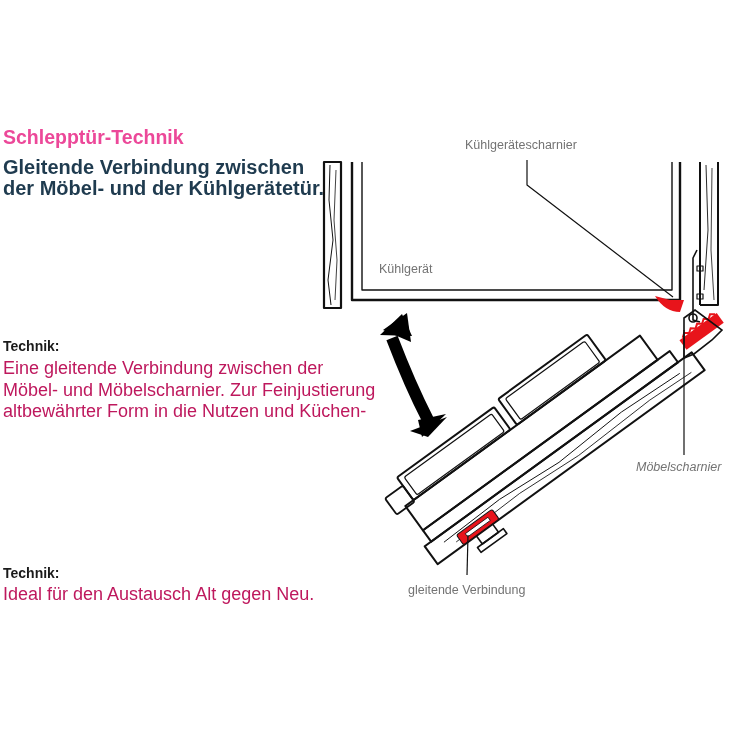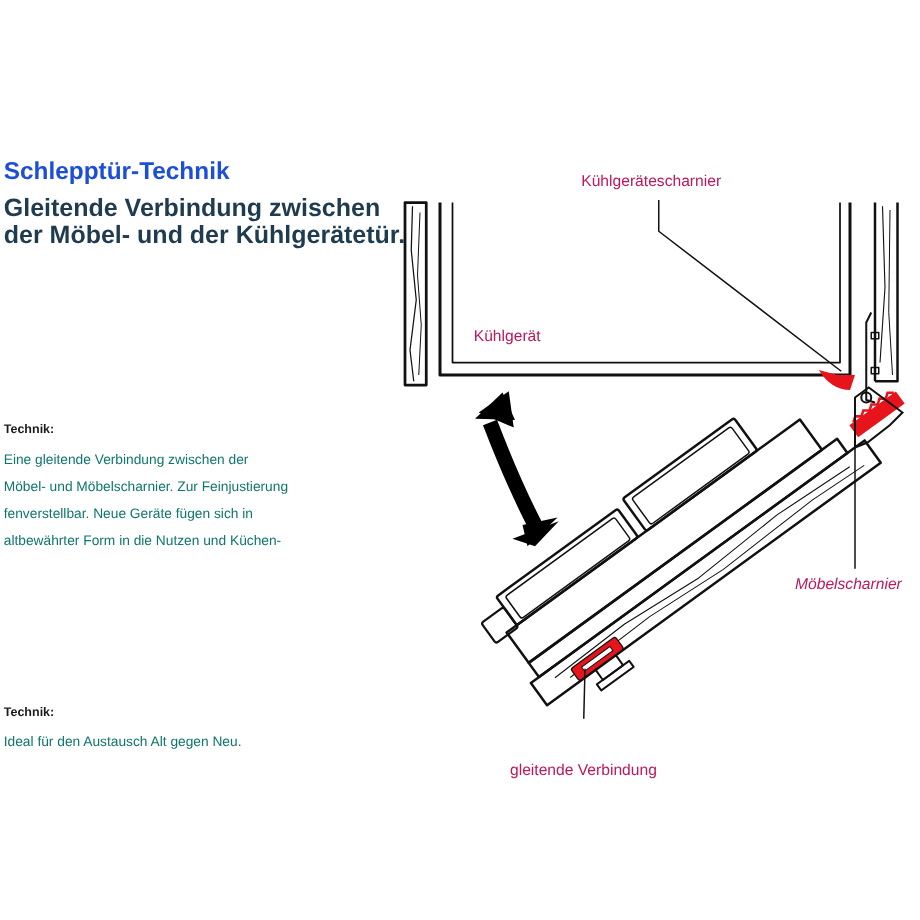--- a/index.html
+++ b/index.html
@@ -1,36 +1,35 @@
 <!DOCTYPE html>
 <html><head>
 <meta charset="utf-8">
 <style>
   html, body { margin: 0; padding: 0; background: #ffffff; }
   body { width: 736px; height: 736px; position: relative; overflow: hidden;
          font-family: "Liberation Sans", "DejaVu Sans", sans-serif; color: #222; }
-  .title { position: absolute; left: 3px; top: 126px; font-size: 19.5px; font-weight: 700; color: #1d4ed8; letter-spacing: 0px; }
+  .title { position: absolute; left: 3px; top: 126px; font-size: 19.5px; font-weight: 700; color: #ec4899; letter-spacing: 0px; }
   .subtitle { position: absolute; left: 3px; top: 157px; width: 330px; font-size: 20px; font-weight: 700; color: #1f3b4f; line-height: 21px; }
-  .section-head { position: absolute; left: 3px; font-size: 10px; font-weight: 700; color: #1a1a1a; }
-  .body-text { position: absolute; left: 3px; font-size: 11px; color: #0f766e; line-height: 21.6px; width: 380px; }
+  .section-head { position: absolute; left: 3px; font-size: 14px; font-weight: 700; color: #1a1a1a; }
+  .body-text { position: absolute; left: 3px; font-size: 18px; color: #be185d; line-height: 21.6px; width: 380px; }
   .body-text span { display: block; white-space: nowrap; }
-  .label { position: absolute; font-size: 12.5px; color: #be185d; white-space: nowrap; }
+  .label { position: absolute; font-size: 12.5px; color: #737373; white-space: nowrap; }
   svg.diagram { position: absolute; left: 0; top: 0; }
 </style>
 </head>
 <body>
 
 <div class="title">Schlepptür-Technik</div>
 <div class="subtitle">Gleitende Verbindung zwischen der Möbel- und der Kühlgerätetür.</div>
 
 <div class="section-head" style="top:338px;">Technik:</div>
 <div class="body-text" style="top:358px;">
   <span>Eine gleitende Verbindung zwischen der</span>
   <span>Möbel- und Möbelscharnier. Zur Feinjustierung</span>
-  <span>fenverstellbar. Neue Geräte fügen sich in</span>
   <span>altbewährter Form in die Nutzen und Küchen-</span>
 </div>
 
 <div class="section-head" style="top:565px;">Technik:</div>
 <div class="body-text" style="top:584px;">
   <span>Ideal für den Austausch Alt gegen Neu.</span>
 </div>
 
 <svg class="diagram" width="736" height="736" viewBox="0 0 736 736">
   <g fill="none" stroke="#111" stroke-width="2" stroke-linejoin="round">
@@ -104,13 +103,13 @@
     <polygon points="383,330 407,313 411,342" fill="#000"></polygon>
     <polygon points="410,431 447,417 428,437" fill="#000"></polygon>
     <polygon points="418,420 446,414 422,437" fill="#000"></polygon>
     <polygon points="380,335 402,314 412,336" fill="#000"></polygon>
   </g>
 </svg>
 
 <div class="label" style="left:465px; top:138px;">Kühlgerätescharnier</div>
 <div class="label" style="left:379px; top:262px;">Kühlgerät</div>
 <div class="label" style="left:636px; top:460px;font-style:italic;">Möbelscharnier</div>
-<div class="label" style="left:408px; top:583px;margin-top:26px;">gleitende Verbindung</div>
+<div class="label" style="left:408px; top:583px;">gleitende Verbindung</div>
 
 </body></html>

